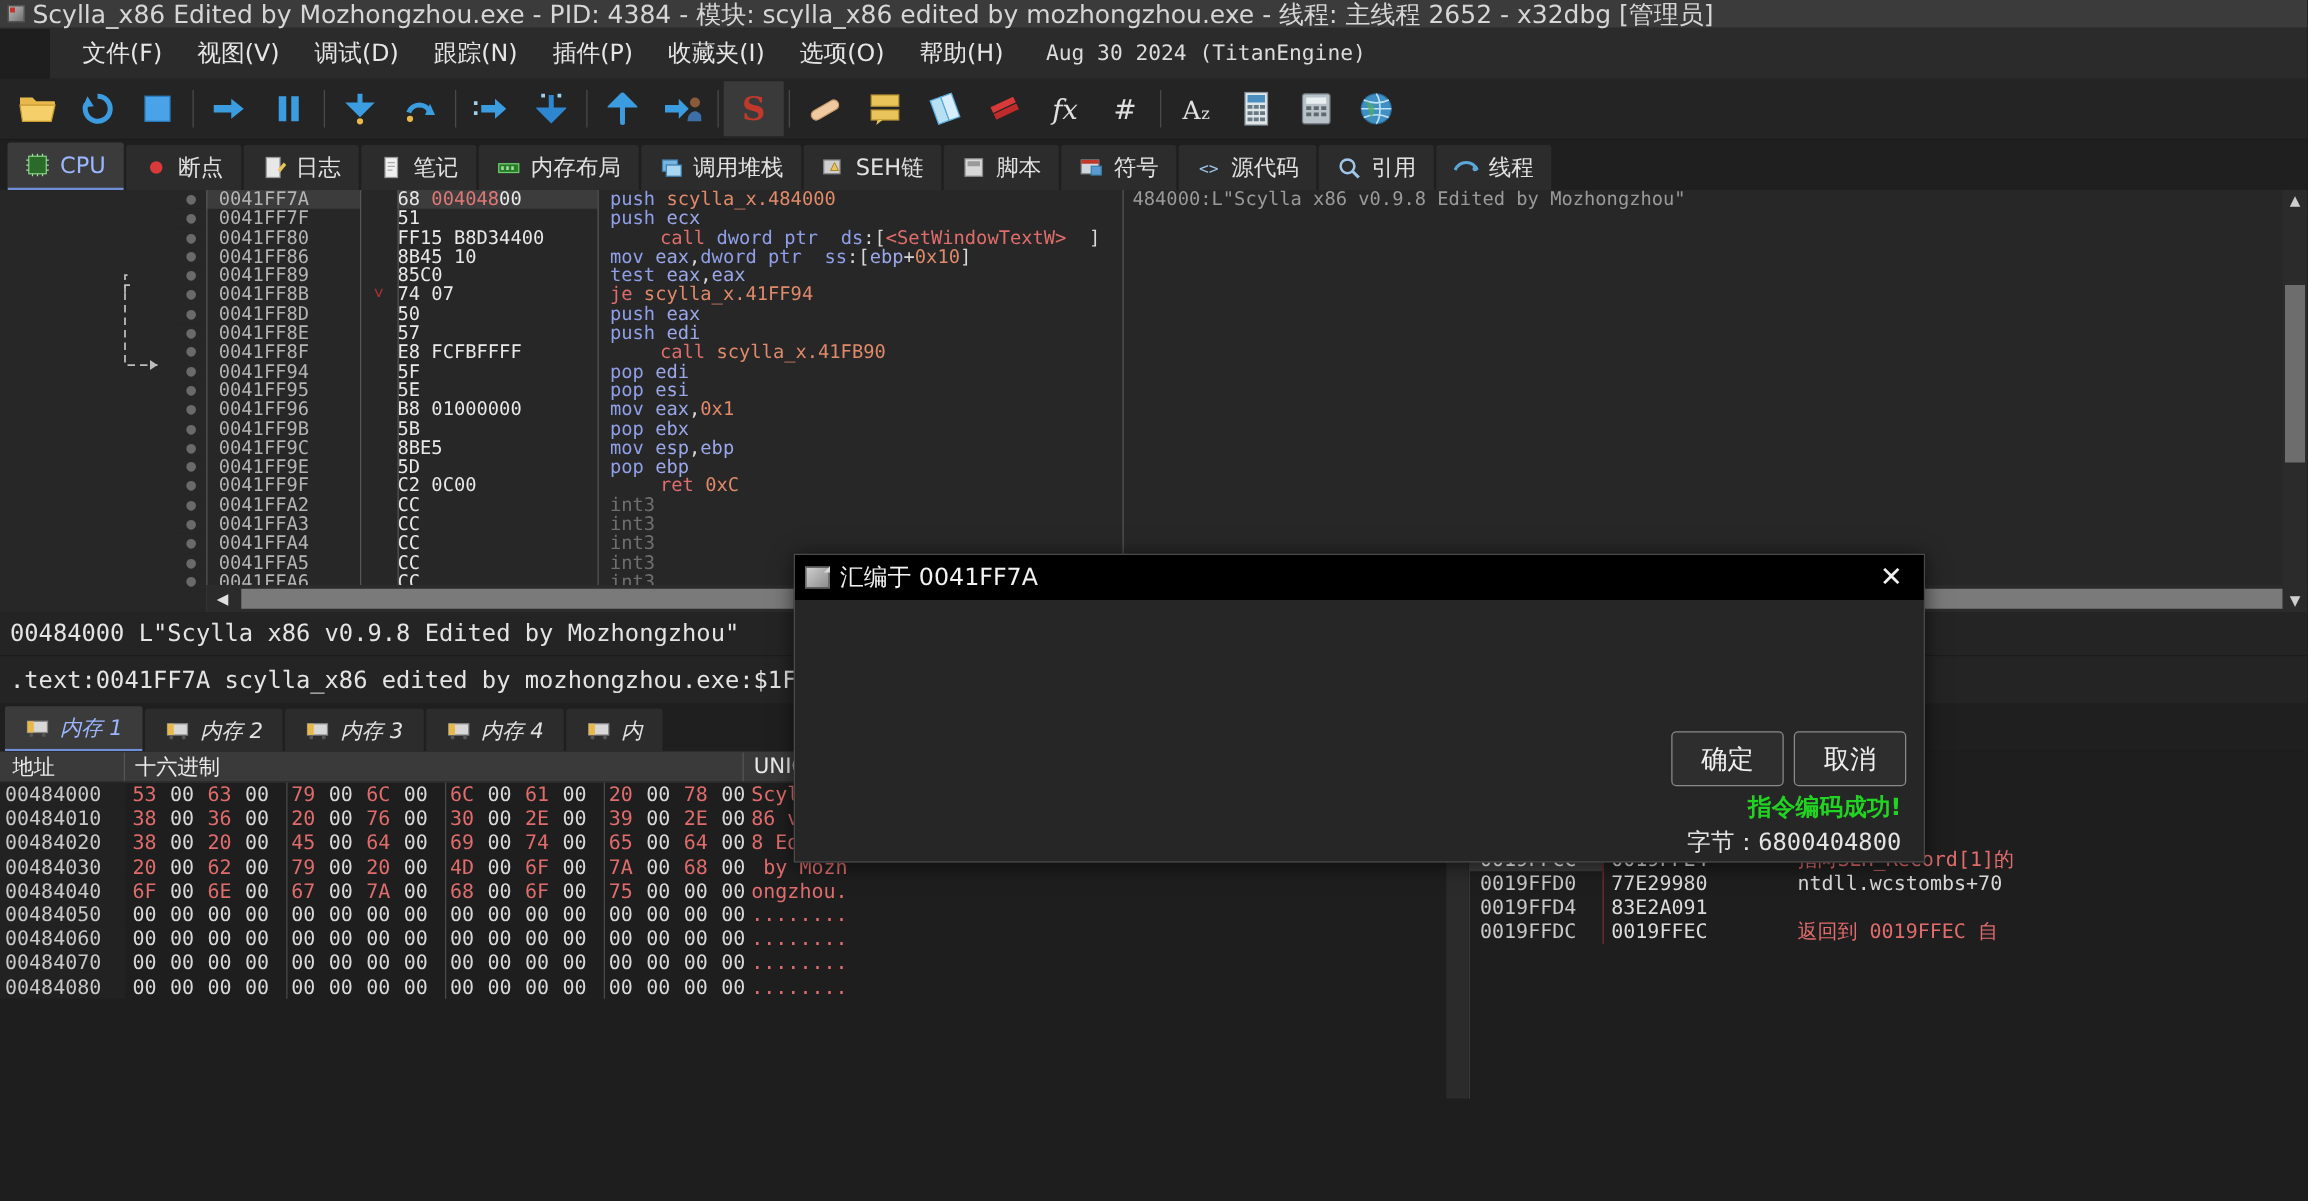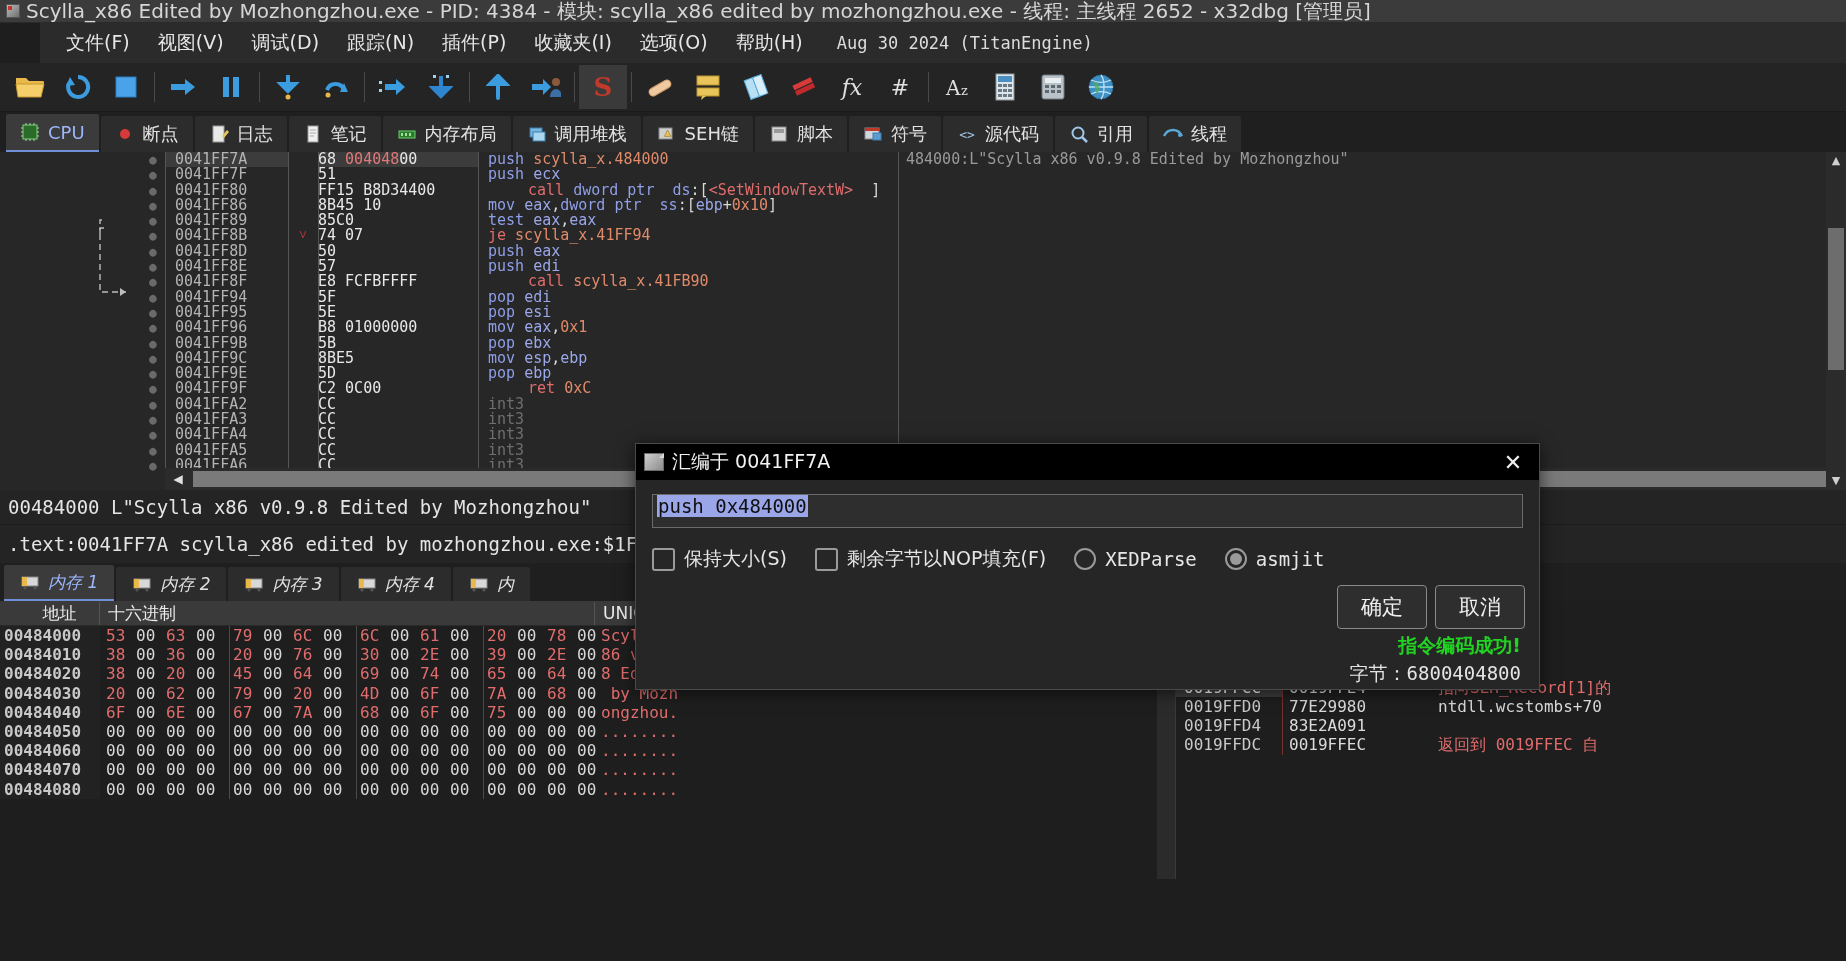--- a/index.html
+++ b/index.html
@@ -104,26 +104,26 @@
   
   #memtabs{height:38px;background:#1f1f1f;display:flex;align-items:flex-end;
     padding-left:4px;gap:2px;overflow:hidden;}
   #memtabs .tab{height:34px;font-size:17px;padding:0 16px;font-style:italic;}
 
   
   #dumpwrap{display:flex;background:#1e1e1e;height:calc(961px - 683px);}
   #dumpleft{width:1175px;flex:none;position:relative;background:#1e1e1e;overflow:hidden;}
   .dhdr{height:24px;background:#3a3a3a;display:flex;align-items:center;
     font-size:17px;color:#eaeaea;border-bottom:1px solid #2a2a2a;}
-  .dhdr .h-addr{width:100px;padding-left:20px;box-sizing:border-box;border-right:1px solid #555;text-align:center;}
+  .dhdr .h-addr{width:100px;padding-left:10px;box-sizing:border-box;border-right:1px solid #555;}
   .dhdr .h-hex{width:495px;padding-left:8px;box-sizing:border-box;border-right:1px solid #555;}
   .dhdr .h-uni{flex:1;padding-left:8px;box-sizing:border-box;}
   .hrow{height:19.2px;line-height:19.2px;display:flex;font-size:16px;
     font-family:"DejaVu Sans Mono","Liberation Mono",monospace;white-space:pre;}
-  .hrow .a{width:100px;padding-left:4px;box-sizing:border-box;color:#c9c9c9;background:#222;font-weight:bold;}
+  .hrow .a{width:100px;padding-left:4px;box-sizing:border-box;color:#c9c9c9;background:#222;}
   .hrow .hx{width:495px;box-sizing:border-box;padding-left:6px;}
   .hrow .hx span{display:inline-block;width:30px;}
   .hrow .as{width:88px;box-sizing:border-box;padding-left:6px;color:#e06c6c;}
   .hx .nz{color:#e06c6c;} .hx .zz{color:#d8d8d8;}
   .hx .grp{border-right:1px solid #4a4a4a;padding-right:3px;margin-right:3px;display:inline-block;}
   #dumpscroll{position:absolute;right:0;top:24px;bottom:0;width:18px;background:#2b2b2b;}
   #dumpscroll .th{position:absolute;left:2px;right:2px;top:8px;height:44px;background:#808080;border-radius:2px;}
 
   
   #stackpane{flex:1;position:relative;background:#1e1e1e;border-left:1px solid #3a3a3a;overflow:hidden;}
@@ -588,33 +588,20 @@
       </div>
   </div>
 </div>
 
 <div id="dlg">
   <div class="dlg-title">
     <div class="dico"></div>
     <span class="ttl">汇编于 0041FF7A</span>
     <div class="xbtn">✕</div>
   </div>
-  <div class="dlg-body">
-    <div id="asminput"><span id="asm-sel">push 0x484000</span></div>
-    <div class="optrow">
-      <div class="cbx"></div>
-      <span class="optlbl">保持大小(S)</span>
-      <div class="cbx"></div>
-      <span class="optlbl">剩余字节以NOP填充(F)</span>
-      <div class="rdo"></div>
-      <span class="optlbl mono">XEDParse</span>
-      <div class="rdo on"></div>
-      <span class="optlbl mono">asmjit</span>
-    </div>
-  </div>
   <div class="btnrow">
     <div class="dbtn">确定</div>
     <div class="dbtn">取消</div>
   </div>
   <div class="okmsg">指令编码成功!</div>
   <div class="bytesmsg">
     <span>字节：</span><span class="bv">6800404800</span>
   </div>
 </div>
 

